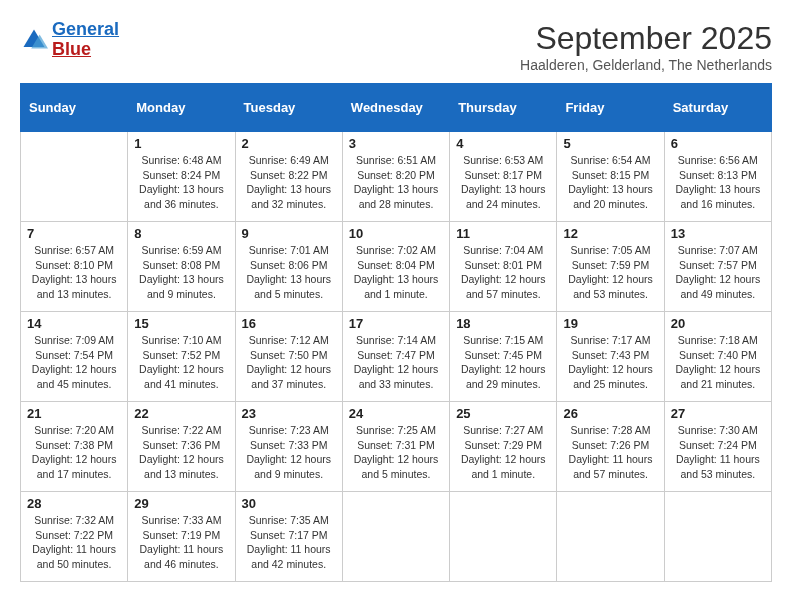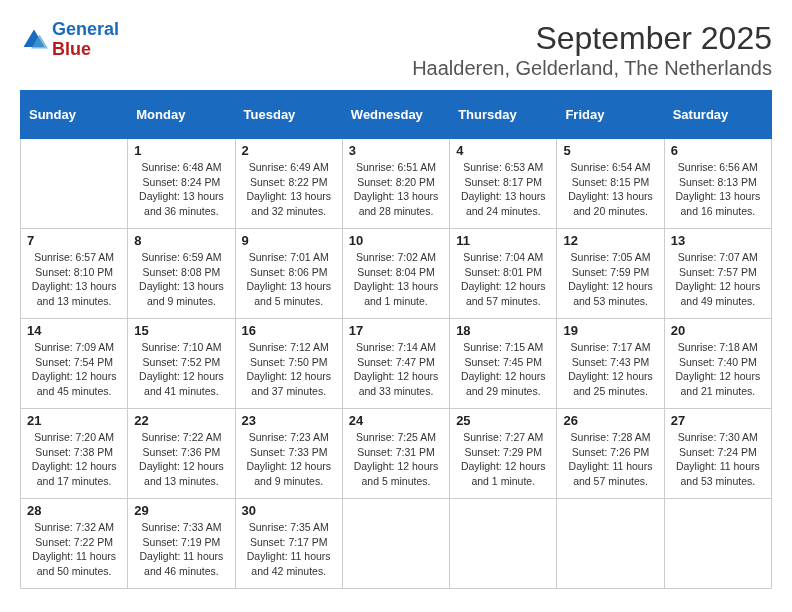--- a/index.html
+++ b/index.html
@@ -22,35 +22,36 @@
       gap: 4px;
     }
     .logo-text {
       font-size: 18px;
       font-weight: bold;
       color: #333;
       line-height: 1.1;
     }
     .logo-text span {
       color: #1a6abf;
+      text-decoration: underline;
     }
     .logo-icon {
       width: 28px;
       height: 28px;
     }
     .title-block {
       text-align: right;
     }
     .month-title {
       font-size: 32px;
       font-weight: normal;
       color: #333;
     }
     .location {
-      font-size: 20px;
+      font-size: 14px;
       color: #555;
     }
     .calendar {
       width: 100%;
       border-collapse: collapse;
       font-size: 11px;
     }
     .calendar th {
       background: #1a6abf;
       color: #fff;

